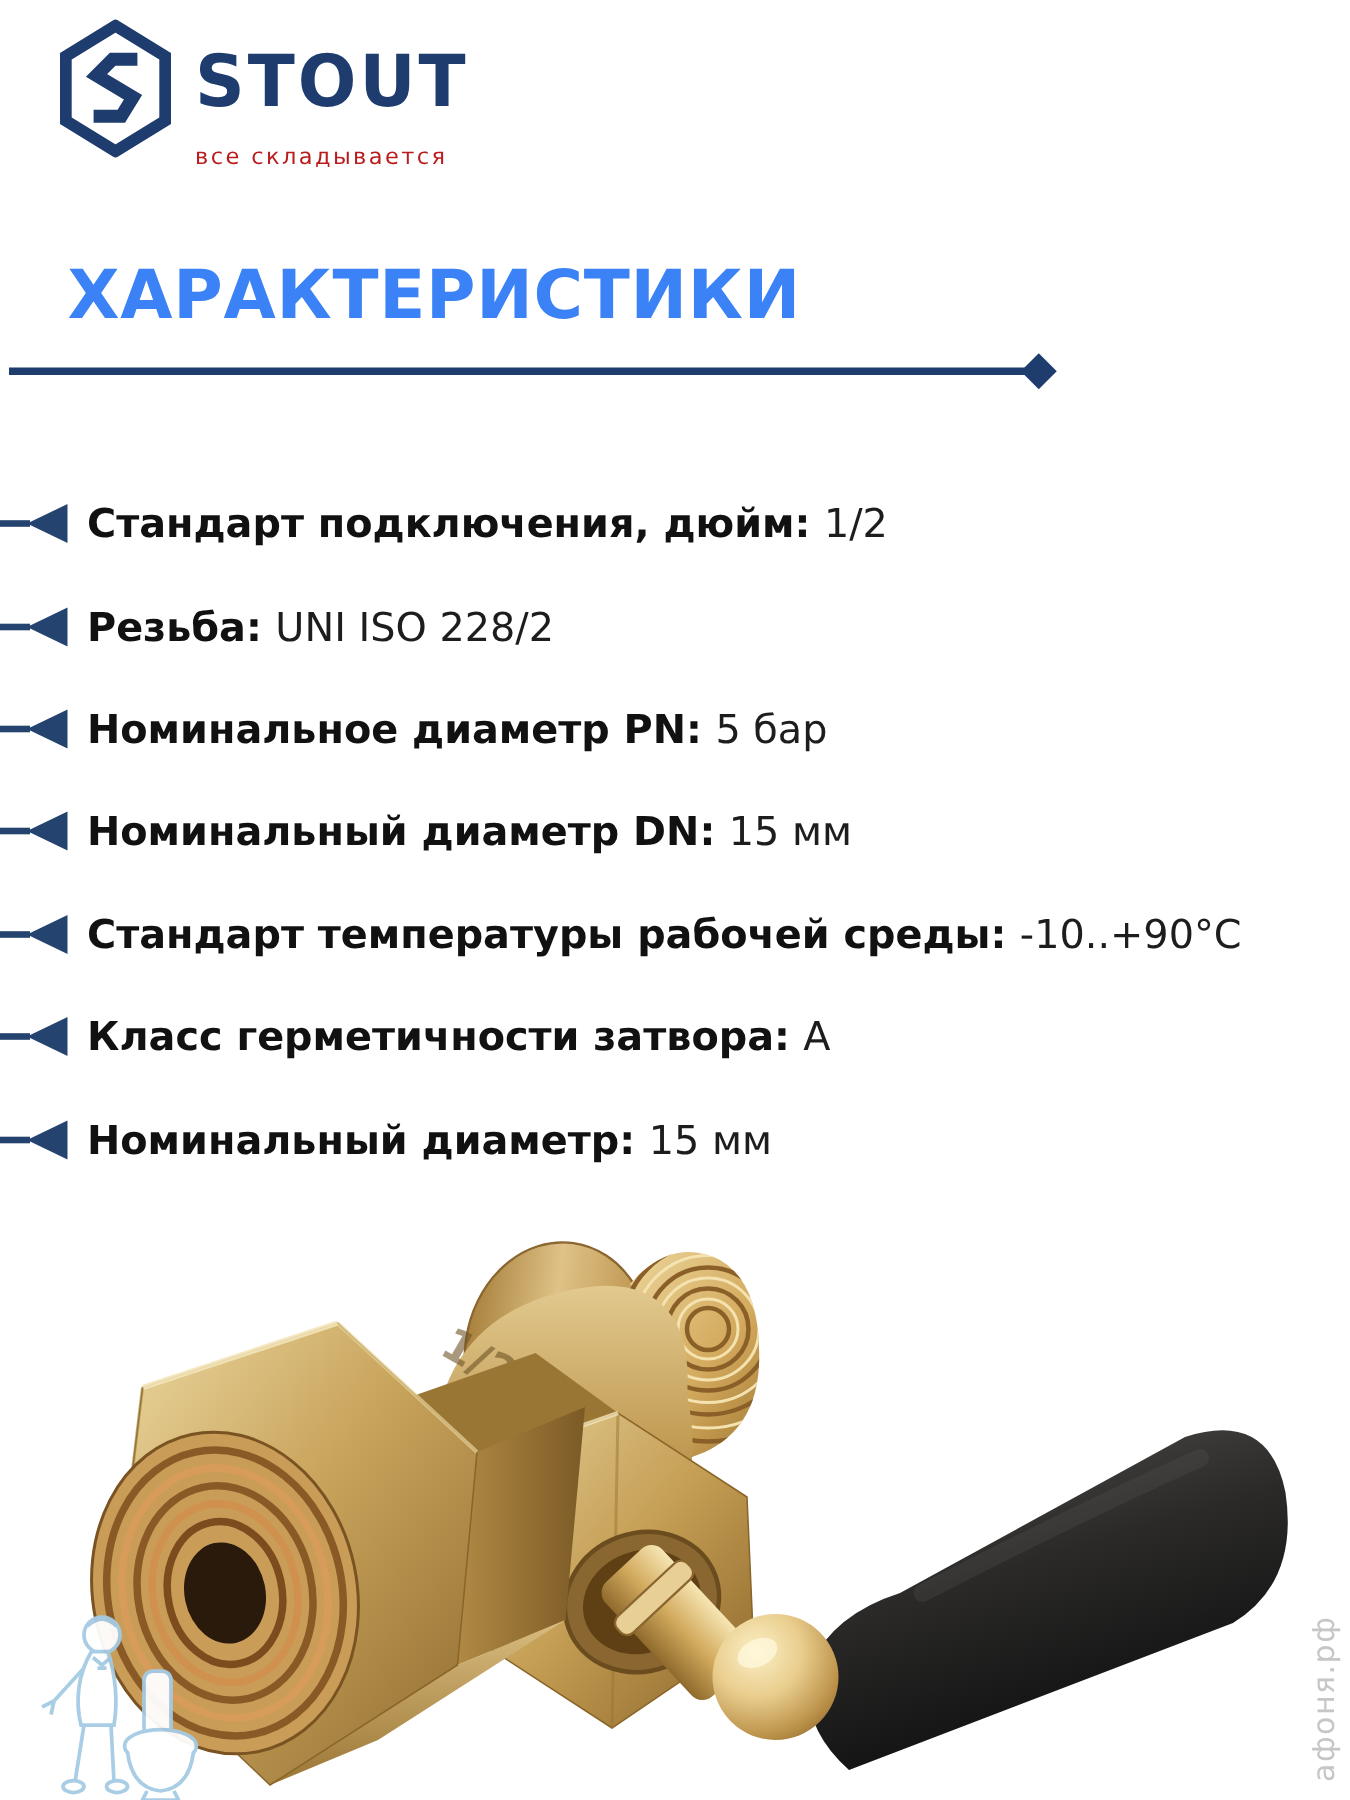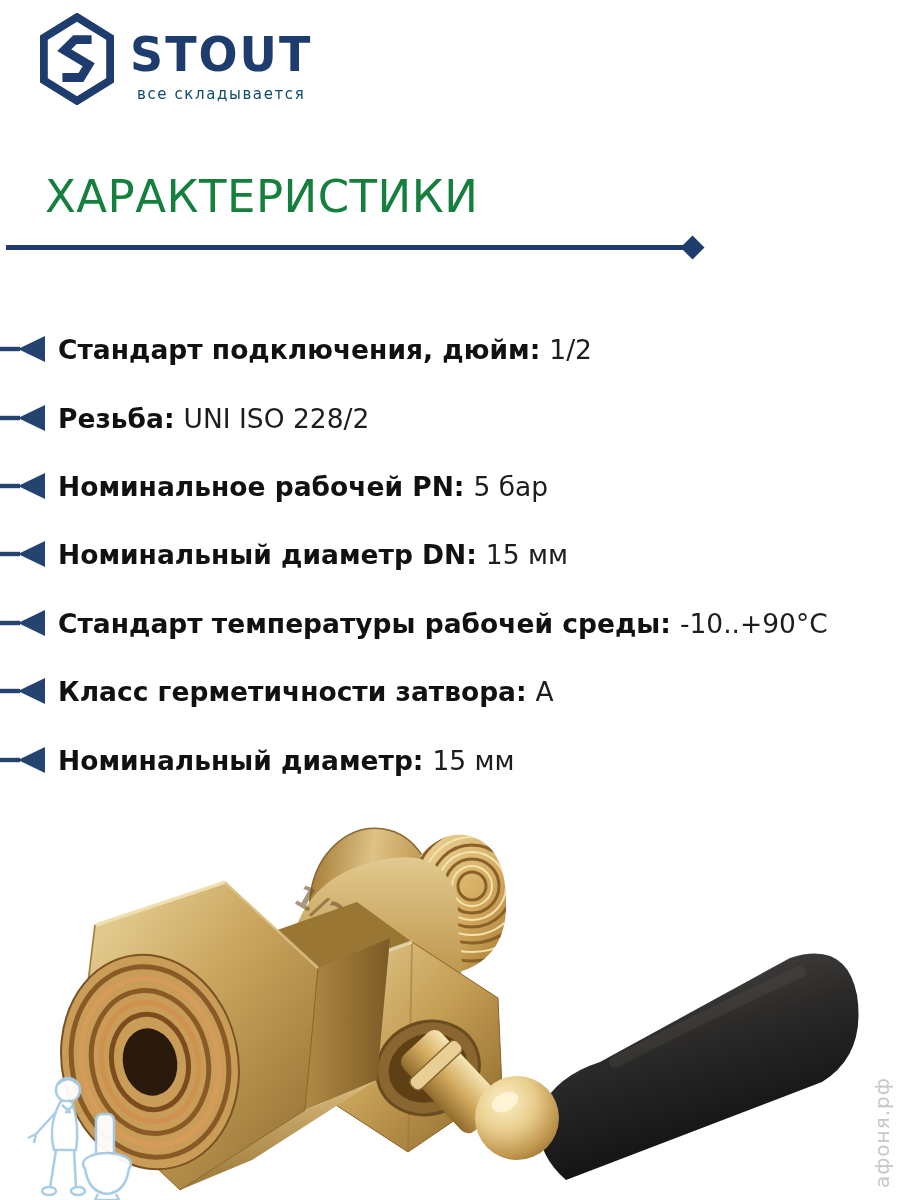--- a/index.html
+++ b/index.html
@@ -4,32 +4,32 @@
 <style>
   html,body{margin:0;padding:0;}
   body{
     width:900px;height:1200px;position:relative;overflow:hidden;
     background:#ffffff;
     font-family:"DejaVu Sans","Liberation Sans",sans-serif;
   }
   
   .logo{position:absolute;left:40px;top:13px;display:flex;align-items:flex-start;}
   .logo-mark{width:74px;height:92px;}
-  .logo-textblock{margin-left:16px;padding-top:17px;text-align:center;}
+  .logo-textblock{margin-left:16px;padding-top:17px;}
   .brand-name{
     font-size:46px;font-weight:bold;color:#1e3c6e;line-height:1;
     letter-spacing:2px;transform:scaleY(1.04);transform-origin:left top;
   }
   .brand-tagline{
-    margin-top:9px;font-size:15px;color:#0c4a6e;letter-spacing:1.6px;
+    margin-top:19px;font-size:15px;color:#b91c1c;letter-spacing:1.6px;
   }
   
   .page-title{
     position:absolute;left:45px;top:170px;
-    font-size:45px;font-weight:normal;color:#15803d;letter-spacing:.5px;
+    font-size:45px;font-weight:bold;color:#3b82f6;letter-spacing:.5px;
   }
   .divider{position:absolute;left:6px;top:245px;width:680px;height:5px;background:#1e3c6e;}
   .divider-diamond{
     position:absolute;left:684px;top:239px;width:17px;height:17px;
     background:#1e3c6e;transform:rotate(45deg);
   }
   
   .spec-row{
     position:absolute;left:0;height:34px;
     display:flex;align-items:center;
@@ -73,21 +73,21 @@
     <polygon points="45,1 45,27 18,14" fill="#24446f"></polygon>
   </svg>
   <div class="spec-text"><span class="lbl">Резьба:</span><span class="val">UNI ISO 228/2</span></div>
 </div>
 
 <div class="spec-row" style="top:469px">
   <svg class="spec-bullet" viewBox="0 0 46 28">
     <rect x="0" y="11.8" width="20" height="4.4" fill="#24446f"></rect>
     <polygon points="45,1 45,27 18,14" fill="#24446f"></polygon>
   </svg>
-  <div class="spec-text"><span class="lbl">Номинальное рабочей PN:</span><span class="val">5 бар</span></div>
+  <div class="spec-text"><span class="lbl">Номинальное диаметр PN:</span><span class="val">5 бар</span></div>
 </div>
 
 <div class="spec-row" style="top:537px">
   <svg class="spec-bullet" viewBox="0 0 46 28">
     <rect x="0" y="11.8" width="20" height="4.4" fill="#24446f"></rect>
     <polygon points="45,1 45,27 18,14" fill="#24446f"></polygon>
   </svg>
   <div class="spec-text"><span class="lbl">Номинальный диаметр DN:</span><span class="val">15 мм</span></div>
 </div>
 

